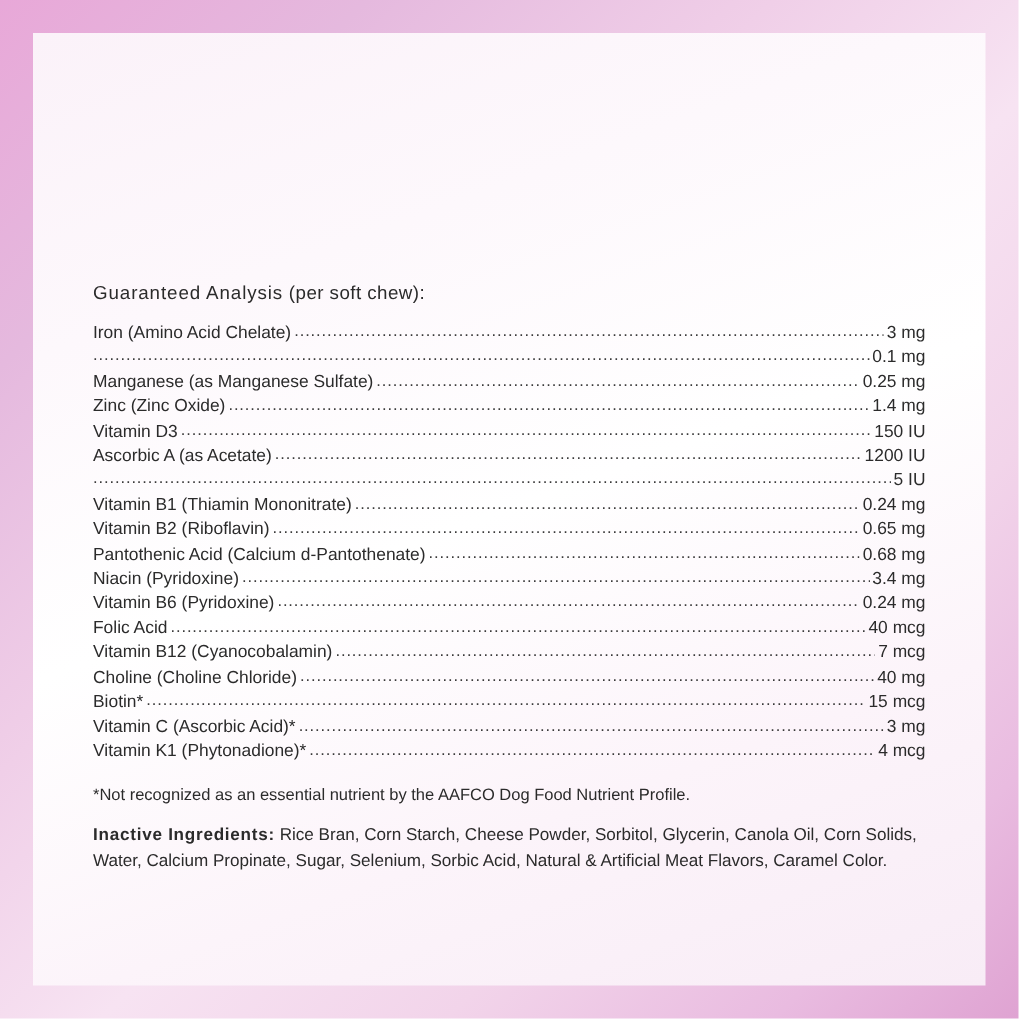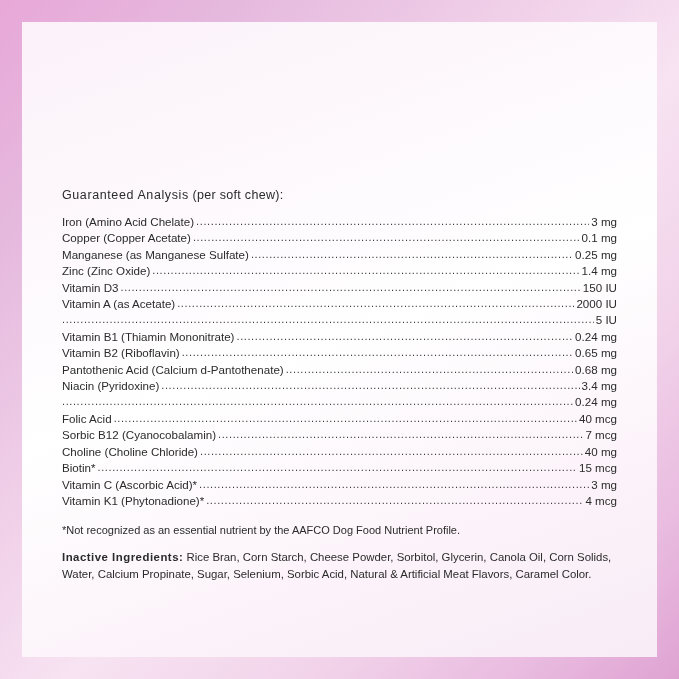--- a/index.html
+++ b/index.html
@@ -103,43 +103,42 @@
         <span class="head">Guaranteed Analysis</span><span> (per soft chew):</span>
       </div>
 
       <div class="rows">
         <div class="row">
           <span class="nm">Iron (Amino Acid Chelate)</span>
           <span class="dots">......................................................................................................................................................</span>
           <span class="val">3 mg</span>
         </div>
         <div class="row">
-          <span class="nm">Copper (Copper Acetate)</span>
           <span class="dots">......................................................................................................................................................</span>
           <span class="val">0.1 mg</span>
         </div>
         <div class="row">
           <span class="nm">Manganese (as Manganese Sulfate)</span>
           <span class="dots">......................................................................................................................................................</span>
           <span class="val">0.25 mg</span>
         </div>
         <div class="row">
           <span class="nm">Zinc (Zinc Oxide)</span>
           <span class="dots">......................................................................................................................................................</span>
           <span class="val">1.4 mg</span>
         </div>
         <div class="row">
           <span class="nm">Vitamin D3</span>
           <span class="dots">......................................................................................................................................................</span>
           <span class="val">150 IU</span>
         </div>
         <div class="row">
-          <span class="nm">Vitamin A (as Acetate)</span>
-          <span class="dots">......................................................................................................................................................</span>
-          <span class="val">2000 IU</span>
+          <span class="nm">Ascorbic A (as Acetate)</span>
+          <span class="dots">......................................................................................................................................................</span>
+          <span class="val">1200 IU</span>
         </div>
         <div class="row">
           <span class="dots">......................................................................................................................................................</span>
           <span class="val">5 IU</span>
         </div>
         <div class="row">
           <span class="nm">Vitamin B1 (Thiamin Mononitrate)</span>
           <span class="dots">......................................................................................................................................................</span>
           <span class="val">0.24 mg</span>
         </div>
@@ -152,30 +151,31 @@
           <span class="nm">Pantothenic Acid (Calcium d-Pantothenate)</span>
           <span class="dots">......................................................................................................................................................</span>
           <span class="val">0.68 mg</span>
         </div>
         <div class="row">
           <span class="nm">Niacin (Pyridoxine)</span>
           <span class="dots">......................................................................................................................................................</span>
           <span class="val">3.4 mg</span>
         </div>
         <div class="row">
+          <span class="nm">Vitamin B6 (Pyridoxine)</span>
           <span class="dots">......................................................................................................................................................</span>
           <span class="val">0.24 mg</span>
         </div>
         <div class="row">
           <span class="nm">Folic Acid</span>
           <span class="dots">......................................................................................................................................................</span>
           <span class="val">40 mcg</span>
         </div>
         <div class="row">
-          <span class="nm">Sorbic B12 (Cyanocobalamin)</span>
+          <span class="nm">Vitamin B12 (Cyanocobalamin)</span>
           <span class="dots">......................................................................................................................................................</span>
           <span class="val">7 mcg</span>
         </div>
         <div class="row">
           <span class="nm">Choline (Choline Chloride)</span>
           <span class="dots">......................................................................................................................................................</span>
           <span class="val">40 mg</span>
         </div>
         <div class="row">
           <span class="nm">Biotin*</span>

